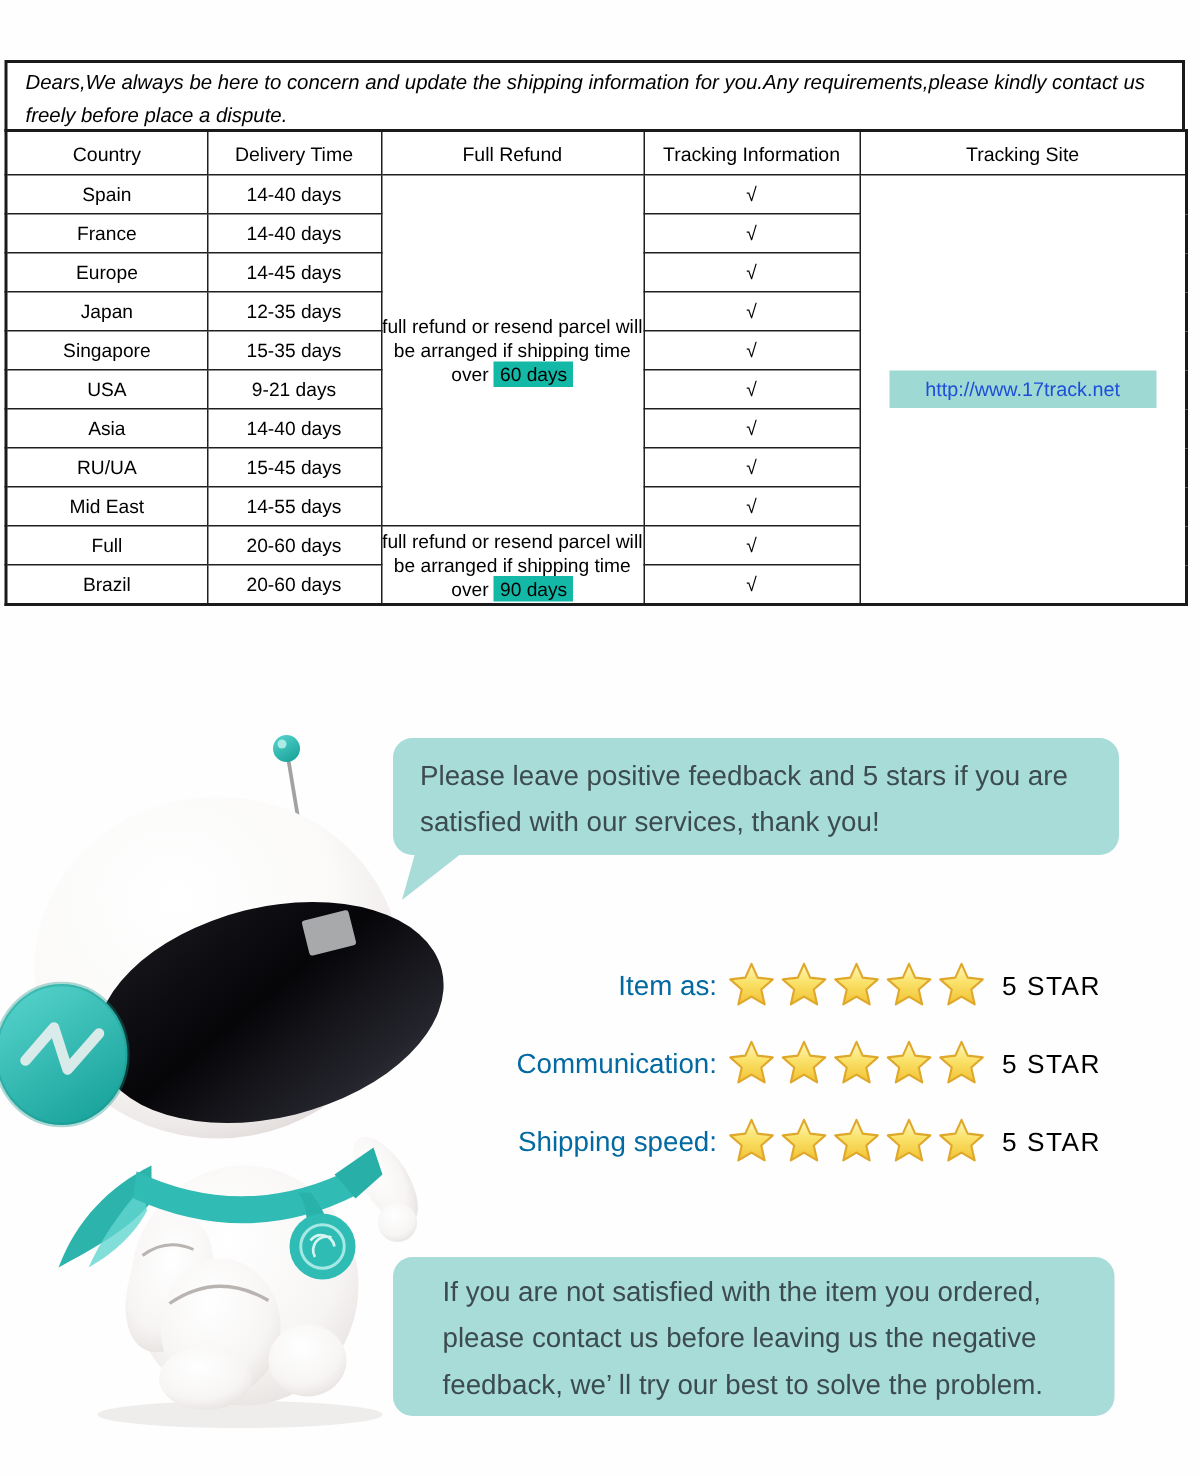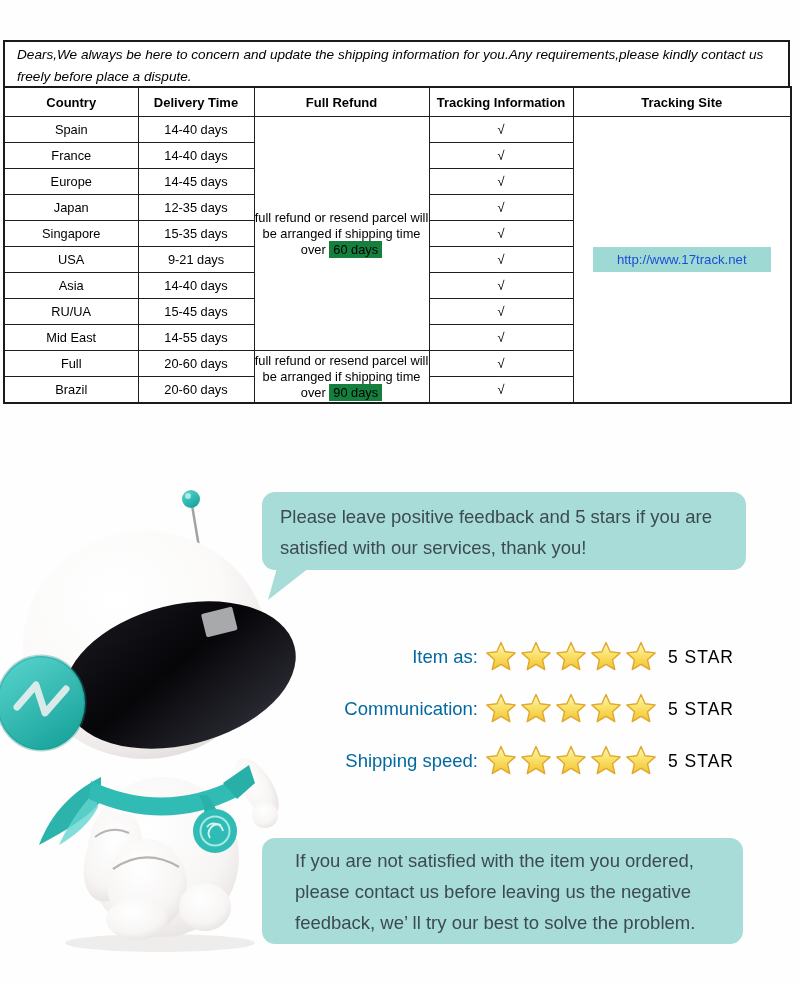--- a/index.html
+++ b/index.html
@@ -16,26 +16,26 @@
   }
   .ship-table-wrap{position:absolute;left:3px;top:86px;width:787px;}
   table.ship{
     border-collapse:collapse;table-layout:fixed;width:787px;background:#fff;
     border:2px solid #1a1a1a;
   }
   table.ship th,table.ship td{
     border:1px solid #1f1f1f;text-align:center;vertical-align:middle;
     font-size:12.8px;padding:0;color:#000;overflow:hidden;
   }
-  table.ship th{height:28px;font-size:13px;font-weight:bold;}
+  table.ship th{height:28px;font-size:13px;font-weight:normal;}
   table.ship td{height:25px;margin-top:24px;}
   td.refund-cell{
     text-align:left;font-size:12.4px;line-height:16px;padding:2px 8px 2px 10px;
   }
-  .yellow-hl{background:#15803d;padding:1px 4px;}
+  .yellow-hl{background:#14b8a6;padding:1px 4px;}
   .url-hl{
     background:#9fd9d3;padding:5px 24px;font-size:13.2px;color:#1d4ed8;white-space:nowrap;
   }
   td.check-cell{font-size:13px;color:#222;}
   
   .bubble{
     position:absolute;background:#a8dcd9;border-radius:13px;
     color:#3c4b4f;font-size:18.5px;line-height:31px;box-sizing:border-box;
   }
   .bubble-top{left:262px;top:492px;width:484px;height:78px;padding:9px 16px 0 18px;}

